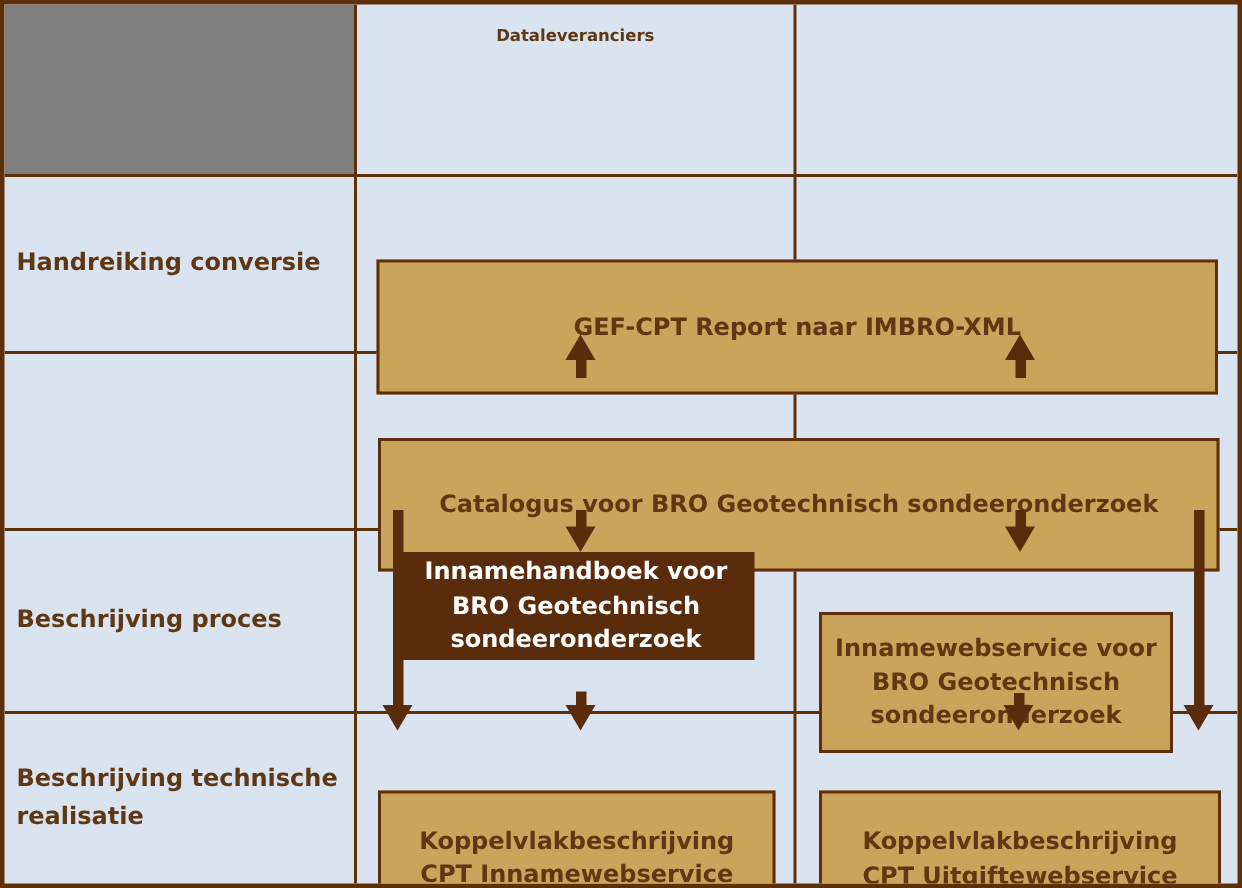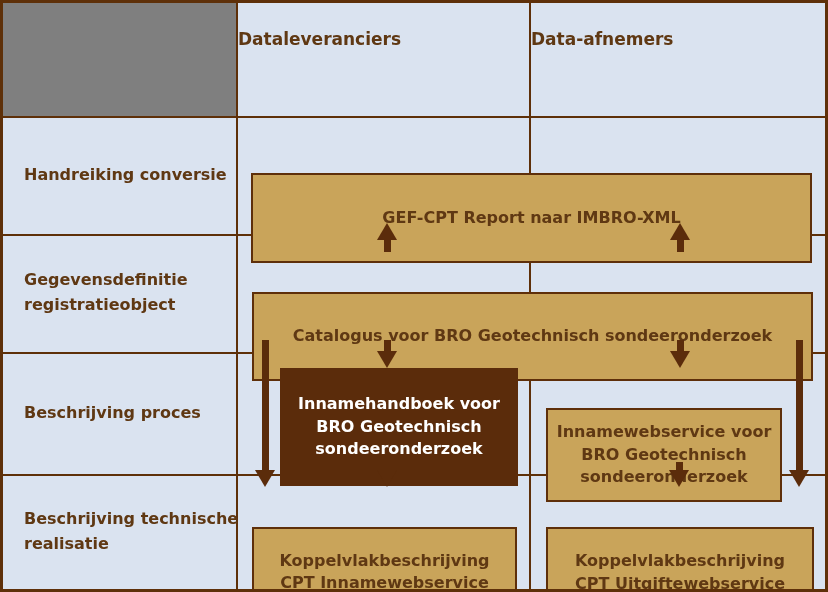--- a/index.html
+++ b/index.html
@@ -22,27 +22,27 @@
     background:var(--bg);
     font-family:"DejaVu Sans","Liberation Sans",sans-serif;
     font-weight:bold;
     color:var(--text);
     overflow:hidden;
   }
   .vline{position:absolute;top:0;width:2px;height:586px;background:var(--grid);}
   .hline{position:absolute;left:0;width:822px;height:2px;background:var(--grid);}
   .gray-cell{position:absolute;left:0;top:0;width:233px;height:113px;background:var(--gray-fill);}
   .col-header{
-    position:absolute;top:26px;
-    font-size:17px;text-align:left;white-space:pre;
+    position:absolute;top:14px;
+    font-size:11px;text-align:center;white-space:pre;
   }
   .row-label{
     position:absolute;left:0;width:233px;
     display:flex;align-items:center;
-    box-sizing:border-box;padding-left:21px;
+    box-sizing:border-box;padding-left:8px;
     font-size:16px;line-height:1.55;white-space:pre;
   }
   .box{
     position:absolute;
     display:flex;align-items:center;justify-content:center;
     text-align:center;
     font-size:16px;line-height:1.4;white-space:pre;
     box-sizing:border-box;
   }
   .box.tan{background:var(--tan-fill);border:2px solid var(--tan-border);color:var(--text);margin-top:40px;}
@@ -63,32 +63,29 @@
   <div class="vline" style="left:233px"></div>
   <div class="vline" style="left:526px"></div>
   <div class="hline" style="top:113px"></div>
   <div class="hline" style="top:231px"></div>
   <div class="hline" style="top:349px"></div>
   <div class="hline" style="top:471px"></div>
 
   <div class="gray-cell"></div>
 
   <div class="col-header" style="left:235px;width:291px">Dataleveranciers</div>
-  <div class="col-header" style="left:528px;width:294px">Data-afnemers</div>
 
   <div class="row-label" style="top:113px;height:118px">Handreiking conversie</div>
-  <div class="row-label" style="top:231px;height:118px">Gegevensdefinitie
-registratieobject</div>
   <div class="row-label" style="top:471px;height:115px">Beschrijving technische
 realisatie</div>
   <div class="row-label" style="top:349px;height:122px">Beschrijving proces</div>
 
   <div class="box tan" style="left:248px;top:130px;width:561px;height:90px">GEF-CPT Report naar IMBRO-XML</div>
   <div class="box tan" style="left:249px;top:249px;width:561px;height:89px">Catalogus voor BRO Geotechnisch sondeeronderzoek</div>
-  <div class="box dark" style="left:277px;top:365px;width:238px;height:118px">Innamehandboek voor
+  <div class="box dark" style="left:262px;top:365px;width:238px;height:72px">Innamehandboek voor
 BRO Geotechnisch
 sondeeronderzoek</div>
   <div class="box tan" style="left:543px;top:365px;width:236px;height:94px">Innamewebservice voor
 BRO Geotechnisch
 sondeeronderzoek</div>
   <div class="box tan" style="left:249px;top:484px;width:265px;height:90px">Koppelvlakbeschrijving
 CPT Innamewebservice</div>
   <div class="box tan" style="left:543px;top:484px;width:268px;height:91px">Koppelvlakbeschrijving
 CPT Uitgiftewebservice</div>
 

